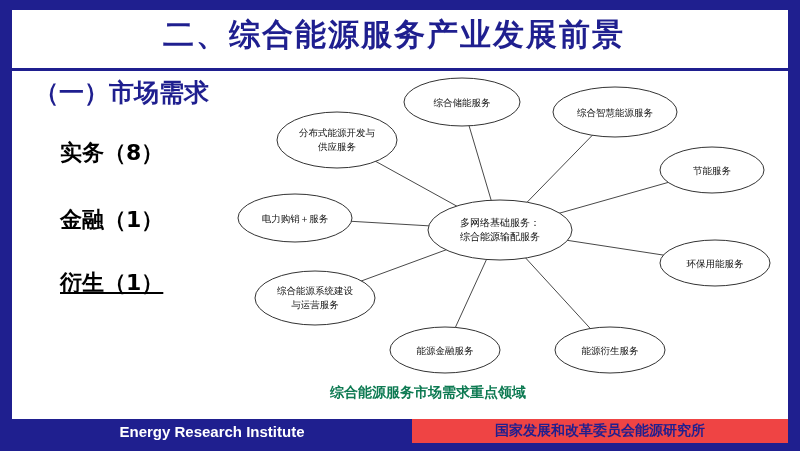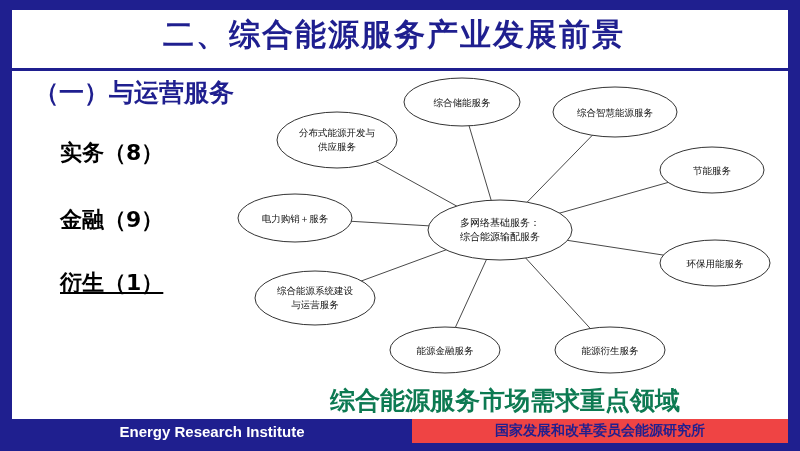--- a/index.html
+++ b/index.html
@@ -85,21 +85,21 @@
     font-family: "DejaVu Sans", sans-serif;
     font-size: 9.5px;
     fill: #111111;
   }
   .node-label.center { font-size: 10px; }
 
   .caption {
     position: absolute;
     left: 330px; top: 384px;
     font-family: "DejaVu Sans", sans-serif;
-    font-size: 25px;
+    font-size: 14px;
     font-weight: bold;
     color: #0d7a52;
     white-space: nowrap;
   }
 
   
   .footer-left {
     position: absolute;
     left: 12px; bottom: 8px;
     width: 400px; height: 24px;
@@ -135,24 +135,24 @@
   <div class="frame-left"></div>
   <div class="frame-right"></div>
   <div class="frame-top"></div>
   <div class="frame-bottom"></div>
 
   <div class="title-band">
     <div class="title-text">二、综合能源服务产业发展前景</div>
   </div>
   <div class="title-rule"></div>
 
-  <div class="subhead">（一）与运营服务</div>
+  <div class="subhead">（一）市场需求</div>
 
   <div class="leftitem i0">实务（8）</div>
-  <div class="leftitem i1">金融（9）</div>
+  <div class="leftitem i1">金融（1）</div>
   <div class="leftitem i2">衍生（1）</div>
 
   <div id="diagram">
     <svg width="560" height="305" viewBox="0 0 560 305" xmlns="http://www.w3.org/2000/svg">
       <g stroke="#333333" stroke-width="0.9" fill="none">
         <line x1="275" y1="160" x2="112" y2="70"></line>
         <line x1="275" y1="160" x2="237" y2="32"></line>
         <line x1="275" y1="160" x2="390" y2="42"></line>
         <line x1="275" y1="160" x2="487" y2="100"></line>
         <line x1="275" y1="160" x2="490" y2="193"></line>

